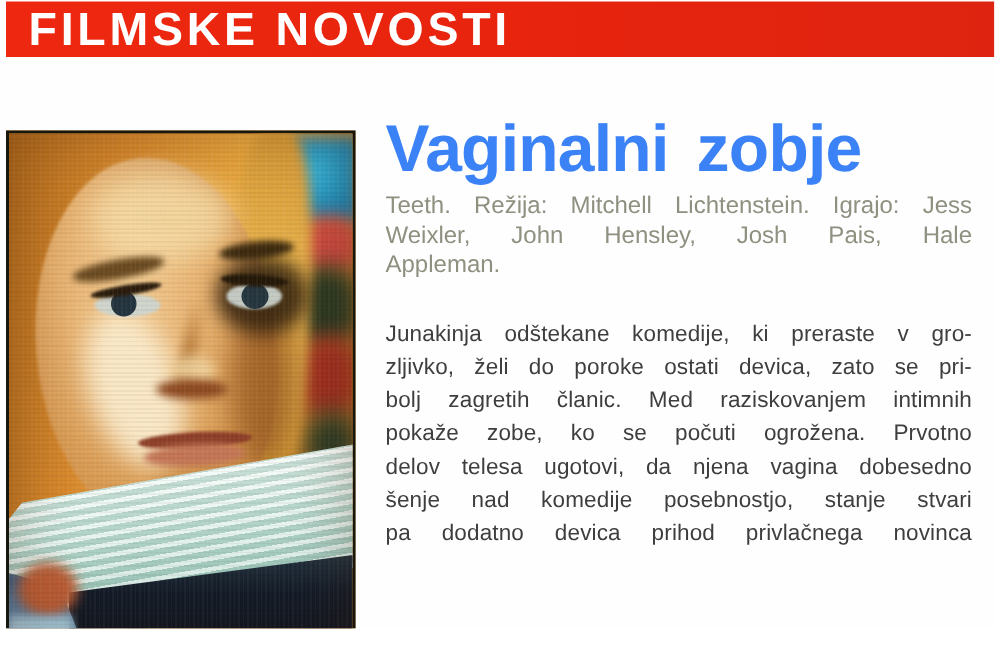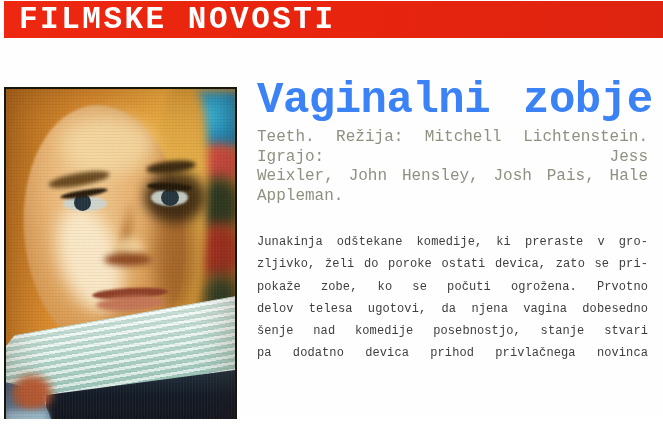--- a/index.html
+++ b/index.html
@@ -1,21 +1,21 @@
 <!DOCTYPE html>
 <html><head>
 <meta charset="utf-8">
 <style>
   html, body { margin: 0; padding: 0; background: #ffffff; }
   .page {
     position: relative;
     width: 663px; height: 419px;
     background: #fefefe;
     overflow: hidden;
-    font-family: Liberation Mono, monospace;
+    font-family: Liberation Sans, sans-serif;
   }
 
   
   .banner {
     position: absolute;
     left: 4px; right: 0; top: 1px; height: 37px;
     background: linear-gradient(90deg, #ee2810 0%, #e8240e 50%, #de2410 100%);
   }
   .banner-label {
     position: absolute;
@@ -117,21 +117,21 @@
   }
   .credits {
     margin-top: 12px;
     color: #8f9080;
     font-size: 16px;
     line-height: 19.5px;
   }
   .body-text {
     margin-top: 25px;
     color: #3e3e3e;
-    font-size: 12px;
+    font-size: 15px;
     line-height: 22.3px;
     letter-spacing: 0.1px;
   }
   .jline { text-align: justify; text-align-last: justify; }
   .jline.last { text-align-last: left; }
 </style>
 </head>
 <body>
 
 <div class="page">
@@ -183,20 +183,21 @@
 
     <div class="credits">
         <div class="jline">Teeth. Režija: Mitchell Lichtenstein. Igrajo: Jess</div>
         <div class="jline">Weixler, John Hensley, Josh Pais, Hale</div>
         <div class="jline last">Appleman.</div>
       </div>
 
     <div class="body-text">
         <div class="jline">Junakinja odštekane komedije, ki preraste v gro-</div>
         <div class="jline">zljivko, želi do poroke ostati devica, zato se pri-</div>
+        <div class="jline">bolj zagretih članic. Med raziskovanjem intimnih</div>
         <div class="jline">pokaže zobe, ko se počuti ogrožena. Prvotno</div>
         <div class="jline">delov telesa ugotovi, da njena vagina dobesedno</div>
         <div class="jline">šenje nad komedije posebnostjo, stanje stvari</div>
         <div class="jline">pa dodatno devica prihod privlačnega novinca</div>
       </div>
   </div>
 
 </div>
 
 </body></html>

